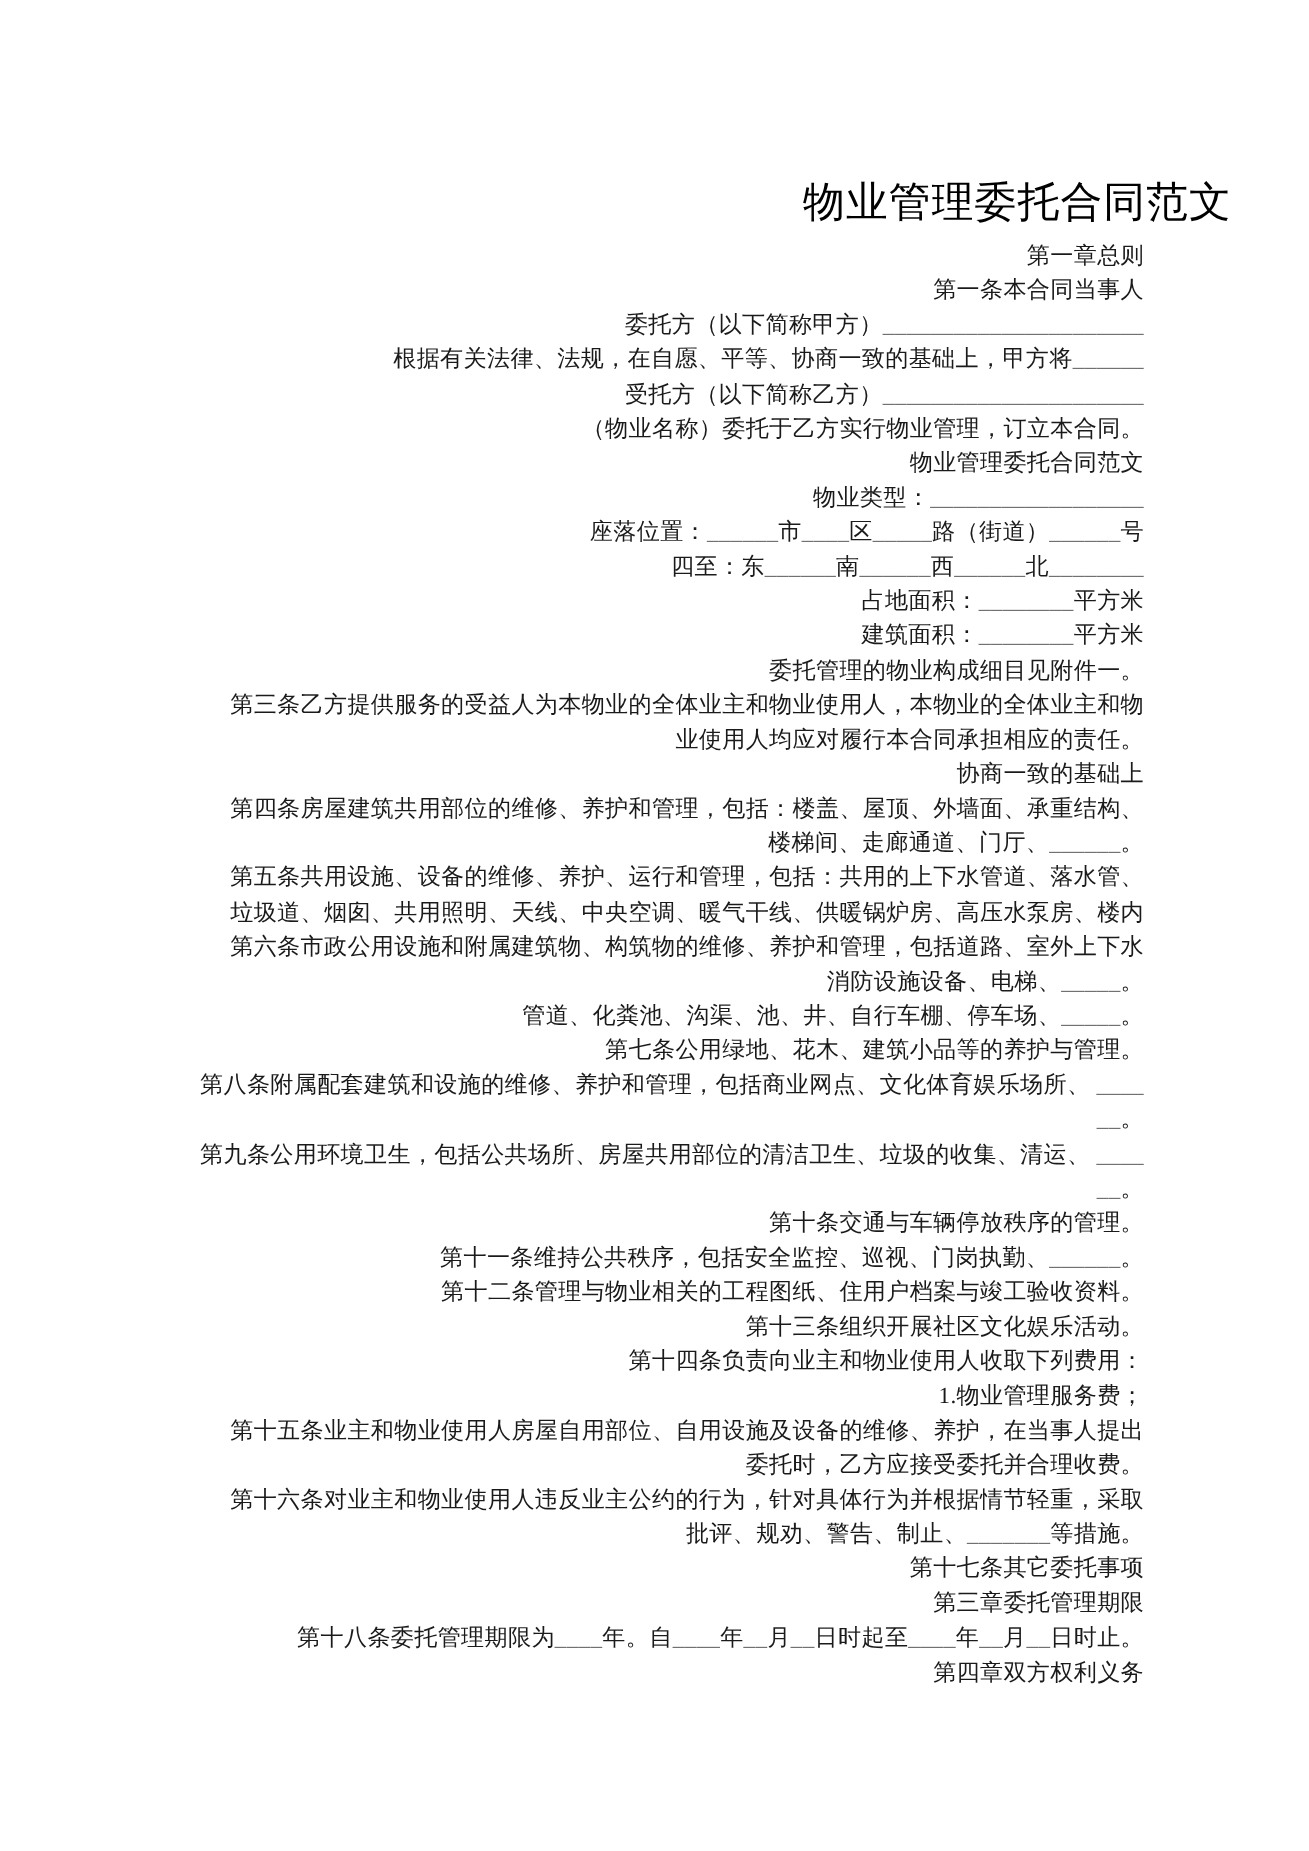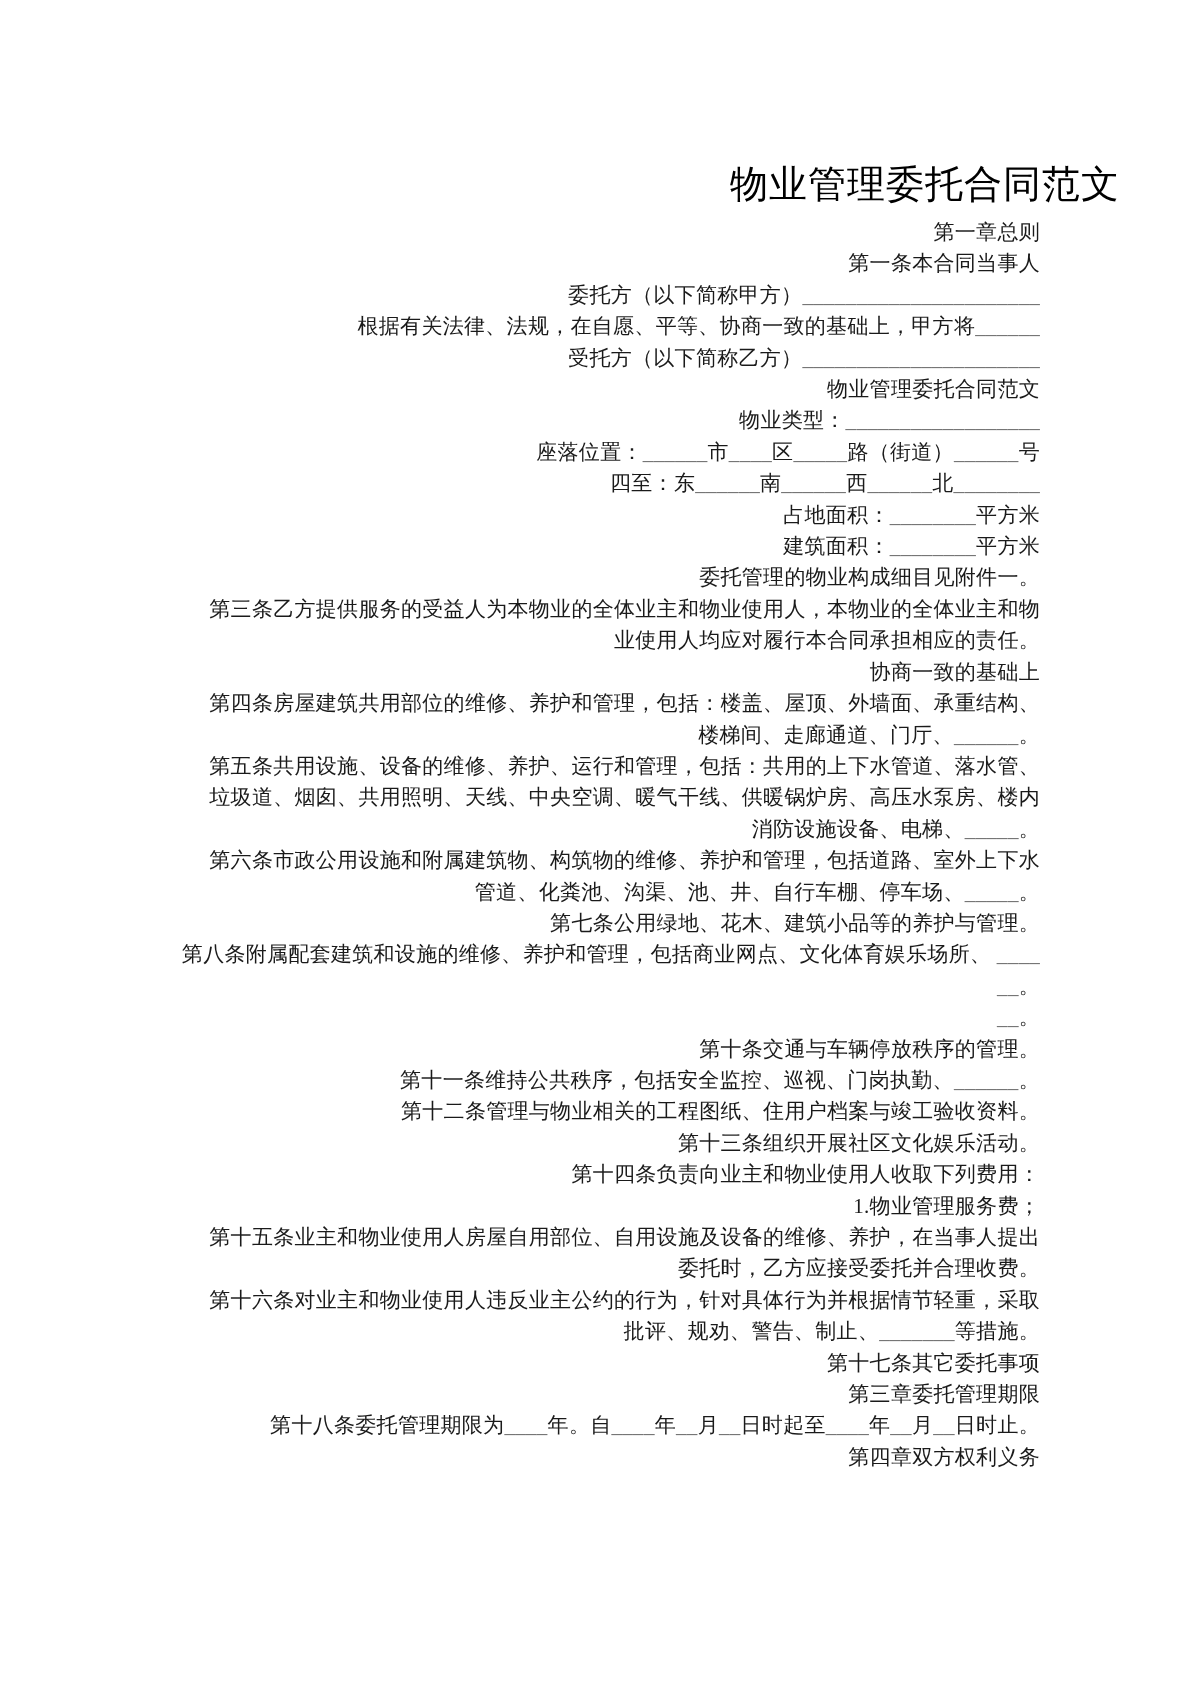--- a/index.html
+++ b/index.html
@@ -51,40 +51,42 @@
 <body>
 
 <div class="page">
   <div class="doc-title">物业管理委托合同范文</div>
   <div class="doc-body">
     <div class="line">第一章总则</div>
     <div class="line">第一条本合同当事人</div>
     <div class="line">委托方（以下简称甲方）<span class="blank">______________________</span></div>
     <div class="line">根据有关法律、法规，在自愿、平等、协商一致的基础上，甲方将<span class="blank">______</span></div>
     <div class="line">受托方（以下简称乙方）<span class="blank">______________________</span></div>
+    <div class="line">（物业名称）委托于乙方实行物业管理，订立本合同。</div>
     <div class="line">物业管理委托合同范文</div>
     <div class="line">物业类型：<span class="blank">__________________</span></div>
     <div class="line">座落位置：<span class="blank">______</span>市<span class="blank">____</span>区<span class="blank">_____</span>路（街道）<span class="blank">______</span>号</div>
     <div class="line">四至：东<span class="blank">______</span>南<span class="blank">______</span>西<span class="blank">______</span>北<span class="blank">________</span></div>
     <div class="line">占地面积：<span class="blank">________</span>平方米</div>
     <div class="line">建筑面积：<span class="blank">________</span>平方米</div>
     <div class="line">委托管理的物业构成细目见附件一。</div>
     <div class="line">第三条乙方提供服务的受益人为本物业的全体业主和物业使用人，本物业的全体业主和物</div>
     <div class="line">业使用人均应对履行本合同承担相应的责任。</div>
     <div class="line">协商一致的基础上</div>
     <div class="line">第四条房屋建筑共用部位的维修、养护和管理，包括：楼盖、屋顶、外墙面、承重结构、</div>
     <div class="line">楼梯间、走廊通道、门厅、<span class="blank">______</span>。</div>
     <div class="line">第五条共用设施、设备的维修、养护、运行和管理，包括：共用的上下水管道、落水管、</div>
     <div class="line">垃圾道、烟囱、共用照明、天线、中央空调、暖气干线、供暖锅炉房、高压水泵房、楼内</div>
+    <div class="line">第六条市政公用设施和附属建筑物、构筑物的维修、养护和管理，包括道路、室外上下水</div>
     <div class="line">消防设施设备、电梯、<span class="blank">_____</span>。</div>
-    <div class="line">第六条市政公用设施和附属建筑物、构筑物的维修、养护和管理，包括道路、室外上下水</div>
     <div class="line">管道、化粪池、沟渠、池、井、自行车棚、停车场、<span class="blank">_____</span>。</div>
     <div class="line">第七条公用绿地、花木、建筑小品等的养护与管理。</div>
     <div class="line">第八条附属配套建筑和设施的维修、养护和管理，包括商业网点、文化体育娱乐场所、 <span class="blank">____</span></div>
     <div class="line"><span class="blank">__</span>。</div>
+    <div class="line">第九条公用环境卫生，包括公共场所、房屋共用部位的清洁卫生、垃圾的收集、清运、 <span class="blank">____</span></div>
     <div class="line"><span class="blank">__</span>。</div>
     <div class="line">第十条交通与车辆停放秩序的管理。</div>
     <div class="line">第十一条维持公共秩序，包括安全监控、巡视、门岗执勤、<span class="blank">______</span>。</div>
     <div class="line">第十二条管理与物业相关的工程图纸、住用户档案与竣工验收资料。</div>
     <div class="line">第十三条组织开展社区文化娱乐活动。</div>
     <div class="line">第十四条负责向业主和物业使用人收取下列费用：</div>
     <div class="line">1.物业管理服务费；</div>
     <div class="line">第十五条业主和物业使用人房屋自用部位、自用设施及设备的维修、养护，在当事人提出</div>
     <div class="line">委托时，乙方应接受委托并合理收费。</div>
     <div class="line">第十六条对业主和物业使用人违反业主公约的行为，针对具体行为并根据情节轻重，采取</div>

